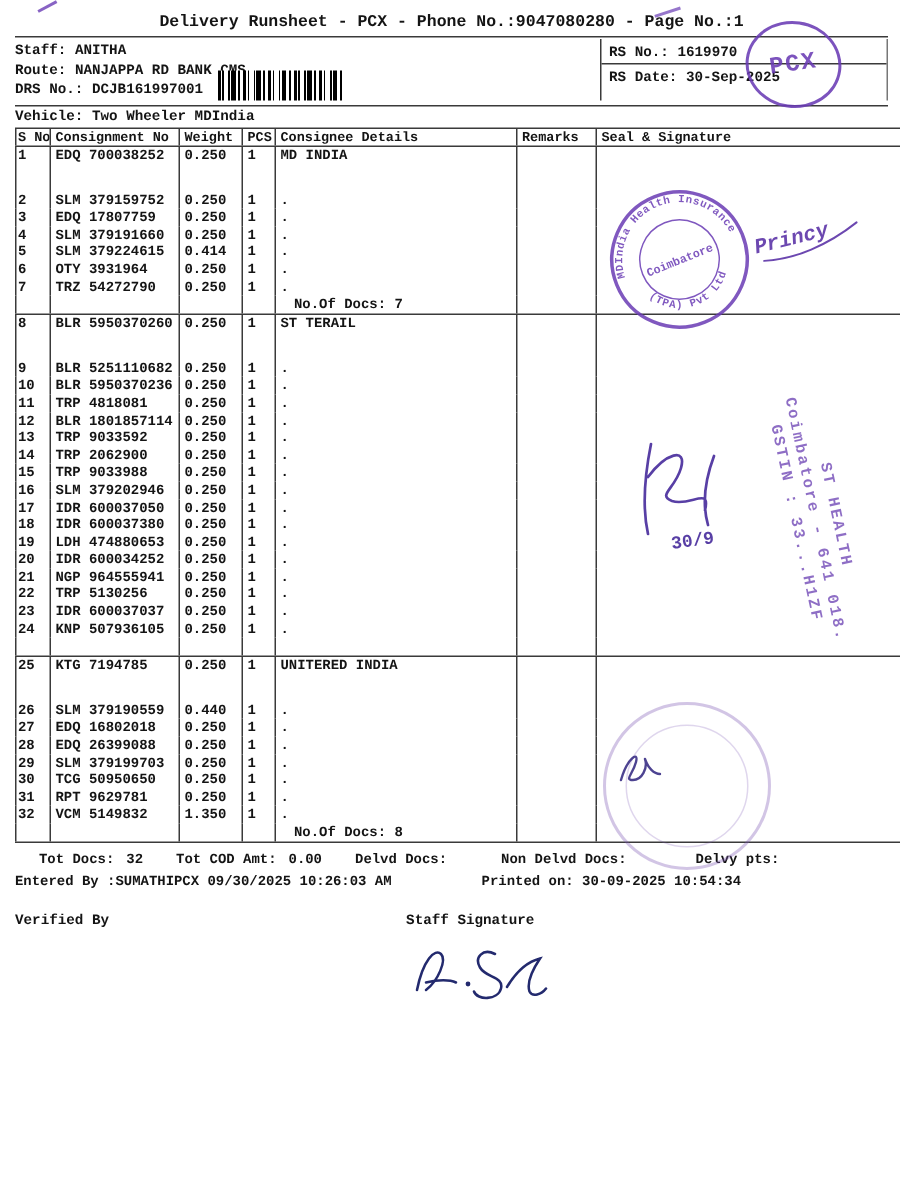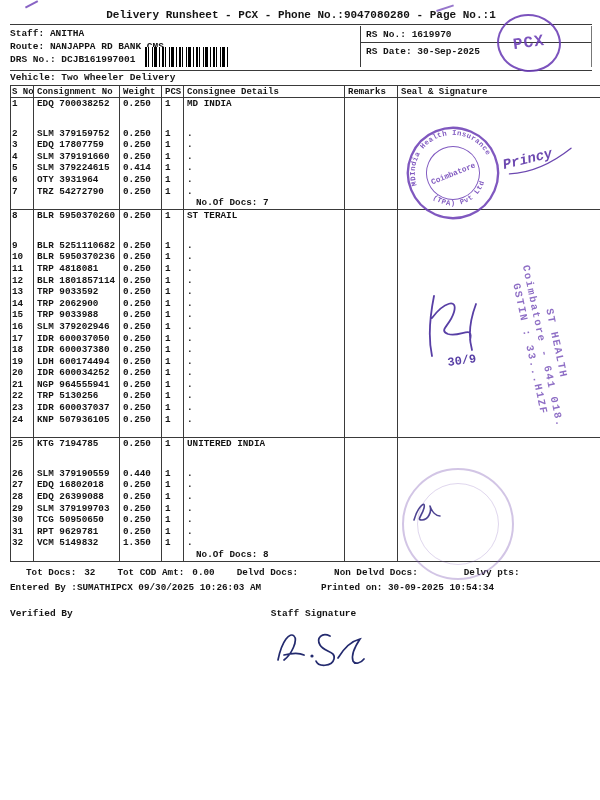--- a/index.html
+++ b/index.html
@@ -18,21 +18,21 @@
   .info { display:flex; margin-top:1px; }
   .info-left { flex:1; padding-top:2px; }
   .info-line { font-size:9.5px; line-height:12.5px; white-space:nowrap; display:flex; align-items:center; }
   .barcode {
     width:84px; height:20px; margin-left:10px; margin-top:-6px;
     background:repeating-linear-gradient(90deg,
       #000 0 2px, #fff 2px 3px, #000 3px 4px, #fff 4px 7px,
       #000 7px 8px, #fff 8px 9px, #000 9px 12px, #fff 12px 13.5px,
       #000 13.5px 15px, #fff 15px 17px);
   }
-  .info-right { width:232px; border-left:1.2px solid var(--line); border-right:1px solid #777; }
+  .info-right { width:192px; border-left:1.2px solid var(--line); border-right:1px solid #777; }
   .rs-row { font-size:9.5px; padding:3px 0 2px 5px; white-space:nowrap; }
   .rs-row.first { border-bottom:1px solid var(--line); }
   .vehicle { font-size:9.5px; margin-top:1px; line-height:11px; white-space:nowrap; }
   
   .tbl { margin-top:2px; width:598px; font-size:9.3px; }
   .trow { display:grid; grid-template-columns:24px 86px 42px 22px 161px 53px auto; }
   .trow.item  { height:11.6px; line-height:11.6px; }
   .trow.gap   { height:18px; }
   .trow.docs  { height:13px; line-height:12px; }
   .trow.sep   { border-bottom:1.2px solid var(--line); }
@@ -105,21 +105,21 @@
         <span>RS No.:</span>&nbsp;<span>1619970</span>
       </div>
       <div class="rs-row">
         <span>RS Date:</span>&nbsp;<span>30-Sep-2025</span>
       </div>
     </div>
   </div>
   <div class="rule"></div>
 
   <div class="vehicle">
-    <span>Vehicle:</span>&nbsp;<span>Two Wheeler Delivery</span>
+    <span>Vehicle:</span>&nbsp;<span>Two Wheeler MDIndia</span>
   </div>
 
   <div class="tbl">
     <div class="trow thead">
       <div class="tc c0 th">S No</div>
       <div class="tc c1 th">Consignment No</div>
       <div class="tc c2 th">Weight</div>
       <div class="tc c3 th">PCS</div>
       <div class="tc c4 th">Consignee Details</div>
       <div class="tc c5 th">Remarks</div>
@@ -310,21 +310,21 @@
           <div class="tc c0">18</div>
           <div class="tc c1">IDR 600037380</div>
           <div class="tc c2">0.250</div>
           <div class="tc c3">1</div>
           <div class="tc c4">.</div>
           <div class="tc c5"></div>
           <div class="tc c6"></div>
         </div>
         <div class="trow item">
           <div class="tc c0">19</div>
-          <div class="tc c1">LDH 600174494</div>
+          <div class="tc c1">LDH 474880653</div>
           <div class="tc c2">0.250</div>
           <div class="tc c3">1</div>
           <div class="tc c4">.</div>
           <div class="tc c5"></div>
           <div class="tc c6"></div>
         </div>
         <div class="trow item">
           <div class="tc c0">20</div>
           <div class="tc c1">IDR 600034252</div>
           <div class="tc c2">0.250</div>

